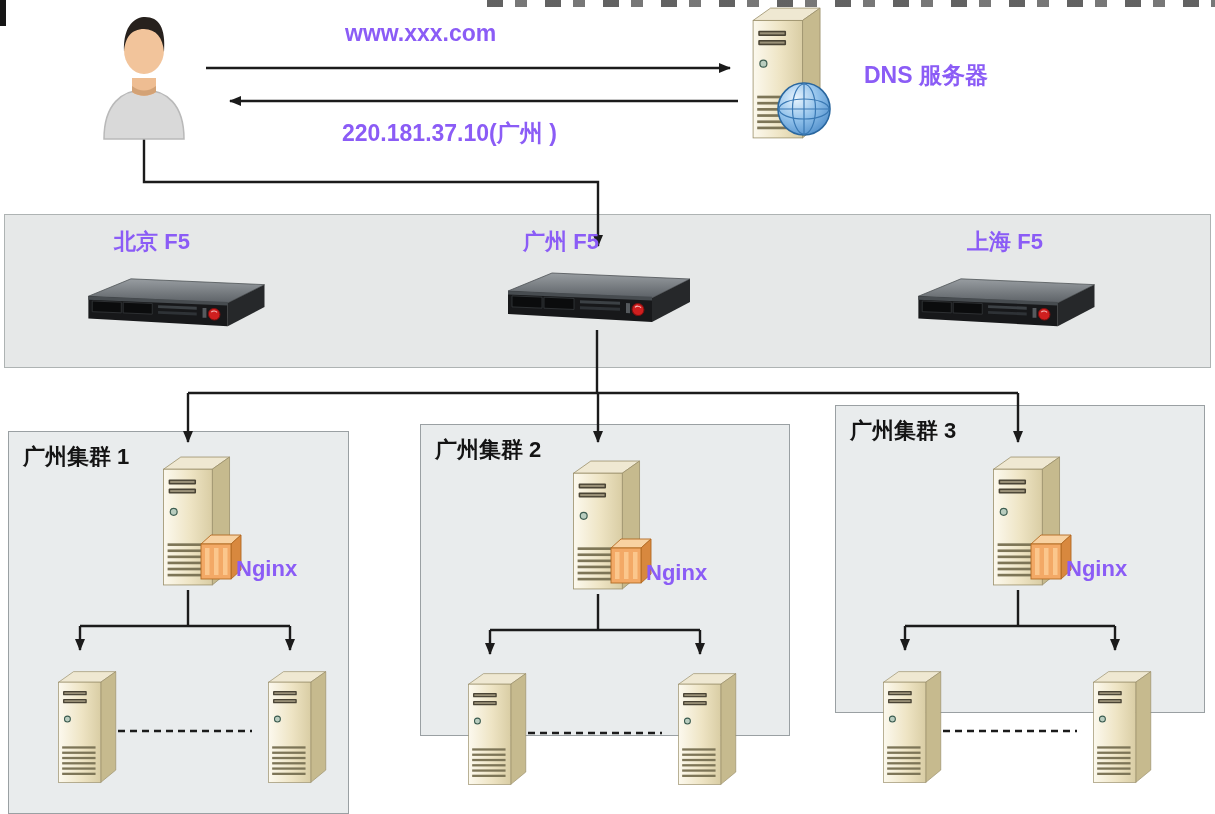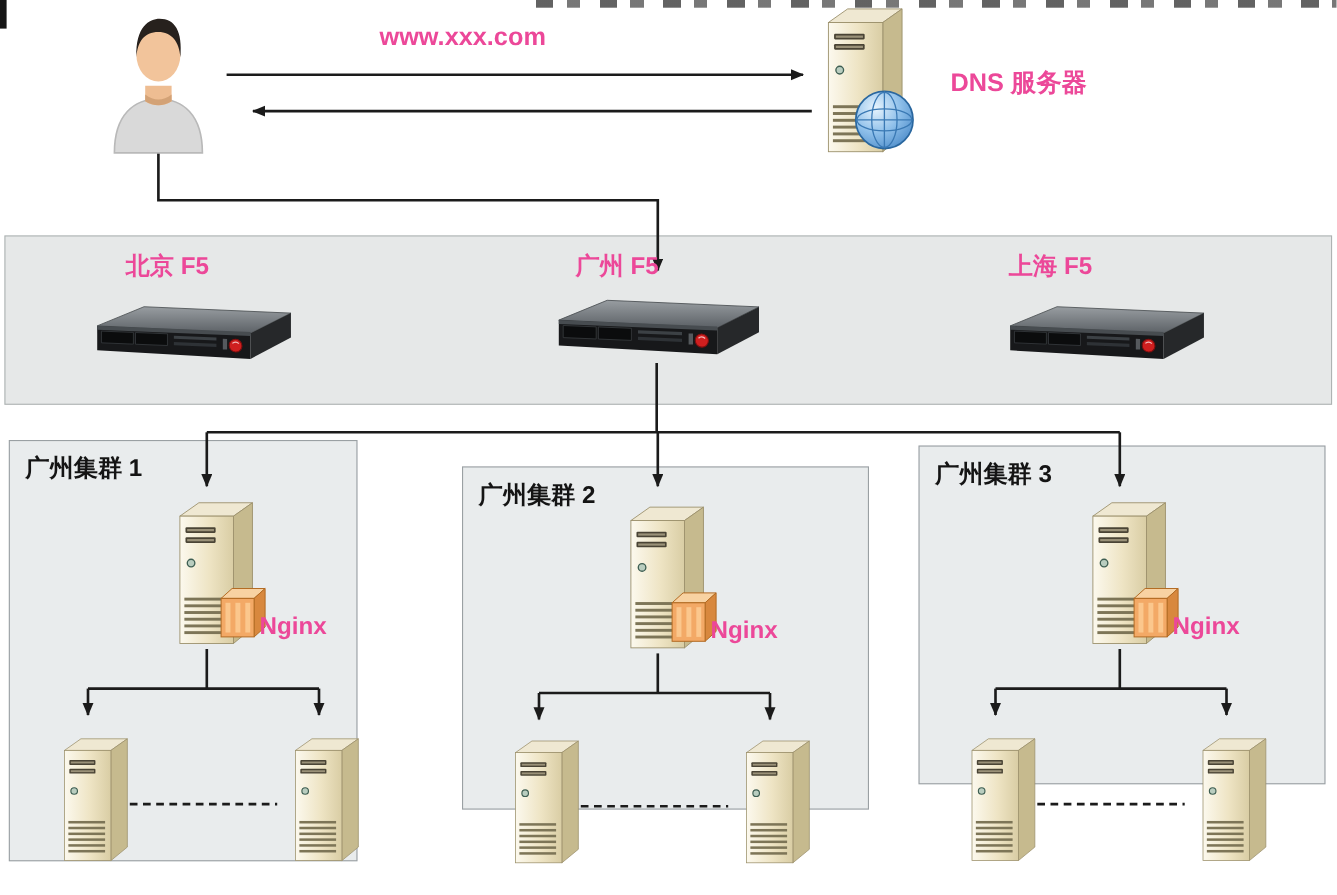--- a/index.html
+++ b/index.html
@@ -1,20 +1,20 @@
 <!DOCTYPE html>
 <html><head>
 <meta charset="utf-8">
 <style>
   * { margin:0; padding:0; box-sizing:border-box; }
   html,body { width:1215px; height:814px; background:#ffffff; overflow:hidden;
               font-family:"Liberation Sans","DejaVu Sans",sans-serif; }
   .canvas { position:absolute; left:0; top:0; width:1215px; height:814px; }
 
-  .lbl { position:absolute; color:#ec4899; font-size:23px; font-weight:600; white-space:nowrap; }
+  .lbl { position:absolute; color:#8b5cf6; font-size:23px; font-weight:600; white-space:nowrap; }
   .lbl.center { transform:translateX(-50%);text-align:right; }
   .lbl.bold { font-weight:700; font-size:22px; }
 
   .band { position:absolute; left:4px; top:214px; width:1207px; height:154px;
           background:#e6e8e8; border:1px solid #aeb3b3; }
   .cluster-box { position:absolute; background:#e9eced; border:1px solid #9aa0a3; }
   .cluster-label { position:absolute; left:14px; top:10px; font-size:22px; font-weight:700; color:#141414; white-space:nowrap; }
 
   .connectors { position:absolute; left:0; top:0; pointer-events:none; }
   .edge { stroke:#1b1b1b; stroke-width:2.4; fill:none; }
@@ -86,21 +86,21 @@
         </g>
       </symbol>
     </defs>
   </svg>
 
   <div class="artifact" style="left:487px;top:0;width:728px;height:7px"></div>
   <div class="artifact-corner" style="left:0;top:0;width:6px;height:26px"></div>
 
   <div class="band"></div>
 
-  <div class="cluster-box" style="left:8px;top:400px;width:317px;height:383px">
+  <div class="cluster-box" style="left:8px;top:431px;width:341px;height:383px">
     <div class="cluster-label">广州集群 1</div>
   </div>
   <div class="cluster-box" style="left:420px;top:424px;width:370px;height:312px">
     <div class="cluster-label">广州集群 2</div>
   </div>
   <div class="cluster-box" style="left:835px;top:405px;width:370px;height:308px">
     <div class="cluster-label">广州集群 3</div>
   </div>
 
   <svg class="connectors" width="1215" height="814" viewBox="0 0 1215 814">
@@ -145,25 +145,26 @@
     <use href="#sym-tower" x="2" y="0" width="84" height="136"></use>
     <g>
       <circle cx="64" cy="104" r="26" fill="url(#globeGrad)" stroke="#2a679f" stroke-width="1.6"></circle>
       <ellipse cx="64" cy="104" rx="11.5" ry="25" fill="none" stroke="#3a79b4" stroke-width="1.2"></ellipse>
       <ellipse cx="64" cy="104" rx="25" ry="10" fill="none" stroke="#3a79b4" stroke-width="1.2"></ellipse>
       <path d="M64,78 v52 M38.5,104 h51" stroke="#3a79b4" stroke-width="1.2" fill="none"></path>
     </g>
   </svg>
 
   <div class="lbl" style="left:345px;top:20px">www.xxx.com</div>
+  <div class="lbl" style="left:342px;top:118px">220.181.37.10(广州 )</div>
   <div class="lbl" style="left:864px;top:60px">DNS 服务器</div>
 
   <div class="lbl center bold" style="left:152px;top:227px">北京 F5</div>
   <div class="lbl center bold" style="left:561px;top:227px">广州 F5</div>
-  <div class="lbl center bold" style="left:955px;top:227px">上海 F5</div>
+  <div class="lbl center bold" style="left:1005px;top:227px">上海 F5</div>
 
   <svg class="icon" style="left:82px;top:274px" width="185" height="60" viewBox="0 0 190 62">
     <use href="#sym-rack" width="190" height="62"></use>
   </svg>
   <svg class="icon" style="left:502px;top:268px" width="190" height="62" viewBox="0 0 190 62">
     <use href="#sym-rack" width="190" height="62"></use>
   </svg>
   <svg class="icon" style="left:912px;top:274px" width="185" height="60" viewBox="0 0 190 62">
     <use href="#sym-rack" width="190" height="62"></use>
   </svg>

